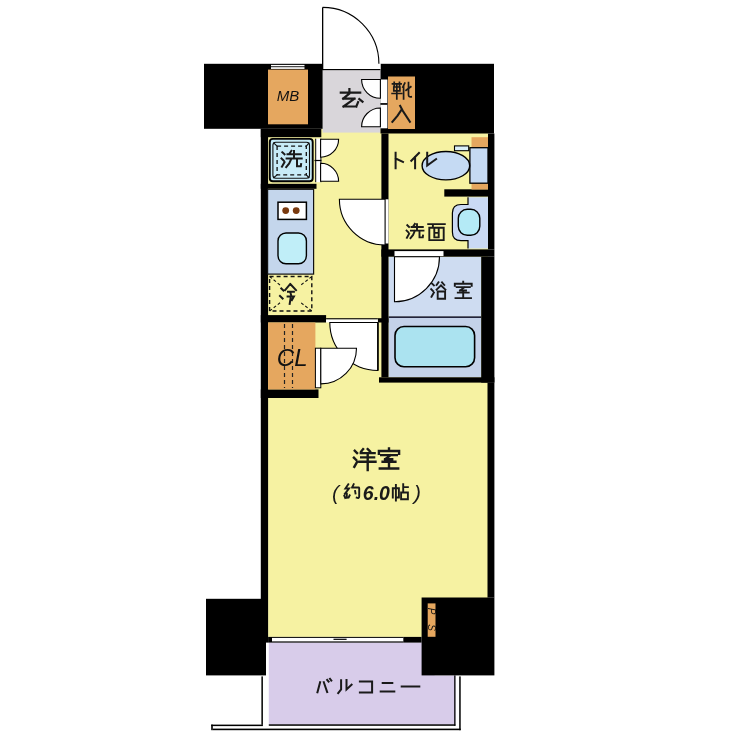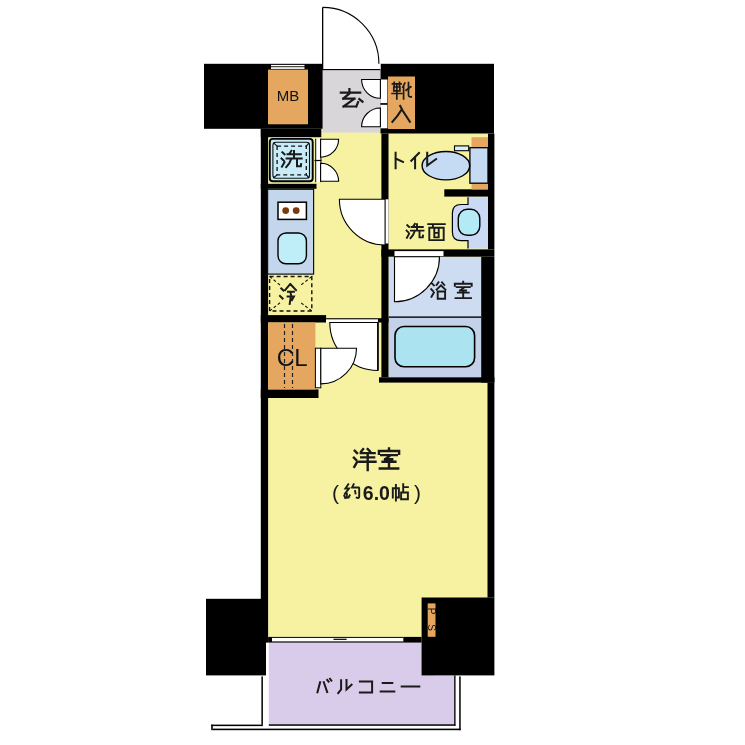--- a/index.html
+++ b/index.html
@@ -1,16 +1,16 @@
 <!DOCTYPE html>
 <html><head>
 <meta charset="utf-8">
 <style>
 html,body{margin:0;padding:0;background:#ffffff;}
-#plan{position:relative;width:745px;height:745px;background:#ffffff;font-family:"Liberation Sans", sans-serif;}
+#plan{position:relative;width:745px;height:745px;background:#ffffff;font-family:"Liberation Sans", sans-serif;font-style:italic;}
 svg{position:absolute;left:0;top:0;}
 </style>
 </head>
 <body>
 <div id="plan">
 <svg width="745" height="745" viewBox="0 0 745 745">
 
 <rect x="0" y="0" width="745" height="745" fill="#ffffff"></rect>
 
 <rect x="268.1" y="128.8" width="219.9" height="508.1" fill="#F6F2A2"></rect>

